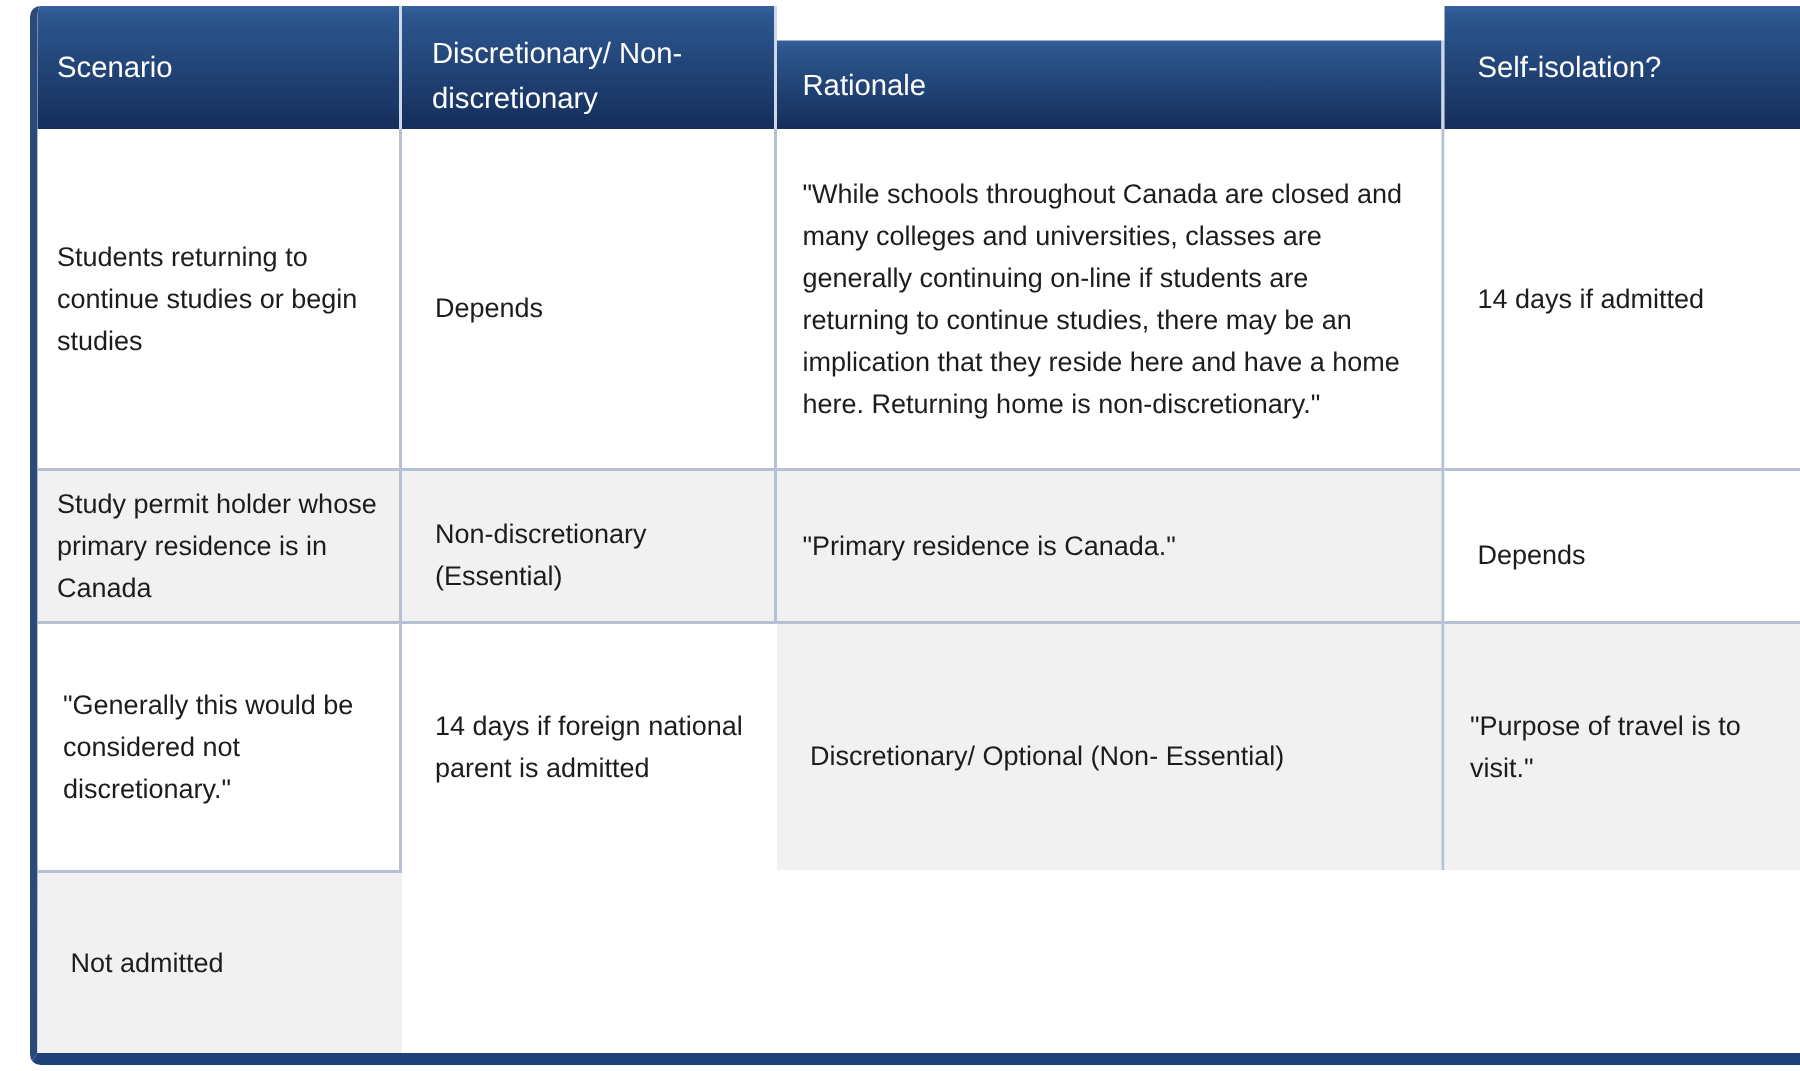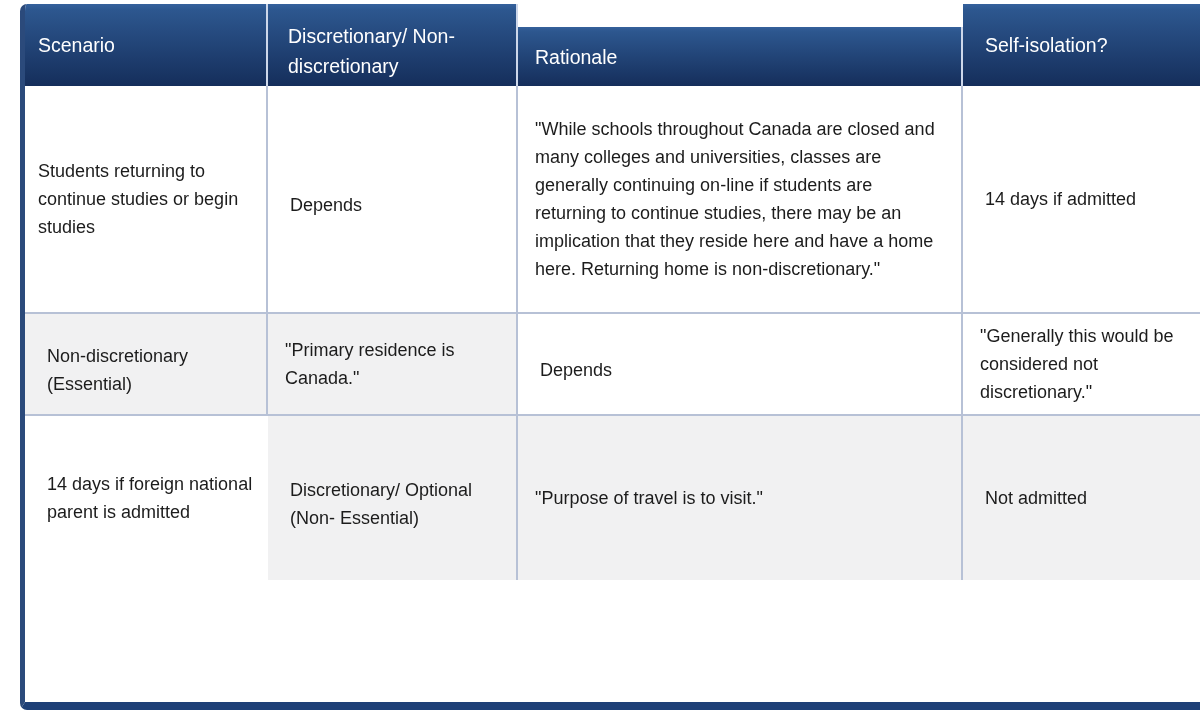--- a/index.html
+++ b/index.html
@@ -85,20 +85,21 @@
     <div class="cell th c1">Scenario</div>
     <div class="cell th c2">Discretionary/ Non-discretionary</div>
     <div class="cell th c3">Rationale</div>
     <div class="cell th c4 last-col">Self-isolation?</div>
 
     <div class="cell td c1 first-row">Students returning to continue studies or begin studies</div>
     <div class="cell td c2 first-row">Depends</div>
     <div class="cell td c3 first-row">"While schools throughout Canada are closed and many colleges and universities, classes are generally continuing on-line if students are returning to continue studies, there may be an implication that they reside here and have a home here. Returning home is non-discretionary."</div>
     <div class="cell td c4 first-row last-col">14 days if admitted</div>
 
+    <div class="cell td c1 alt">Study permit holder whose primary residence is in Canada</div>
     <div class="cell td c2 alt">Non-discretionary (Essential)</div>
     <div class="cell td c3 alt">"Primary residence is Canada."</div>
 
     <div class="cell td c2">Depends</div>
     <div class="cell td c3">"Generally this would be considered not discretionary."</div>
     <div class="cell td c4 last-col">14 days if foreign national parent is admitted</div>
 
     <div class="cell td c2 alt">Discretionary/ Optional (Non- Essential)</div>
     <div class="cell td c3 alt">"Purpose of travel is to visit."</div>
     <div class="cell td c4 alt last-col">Not admitted</div>

